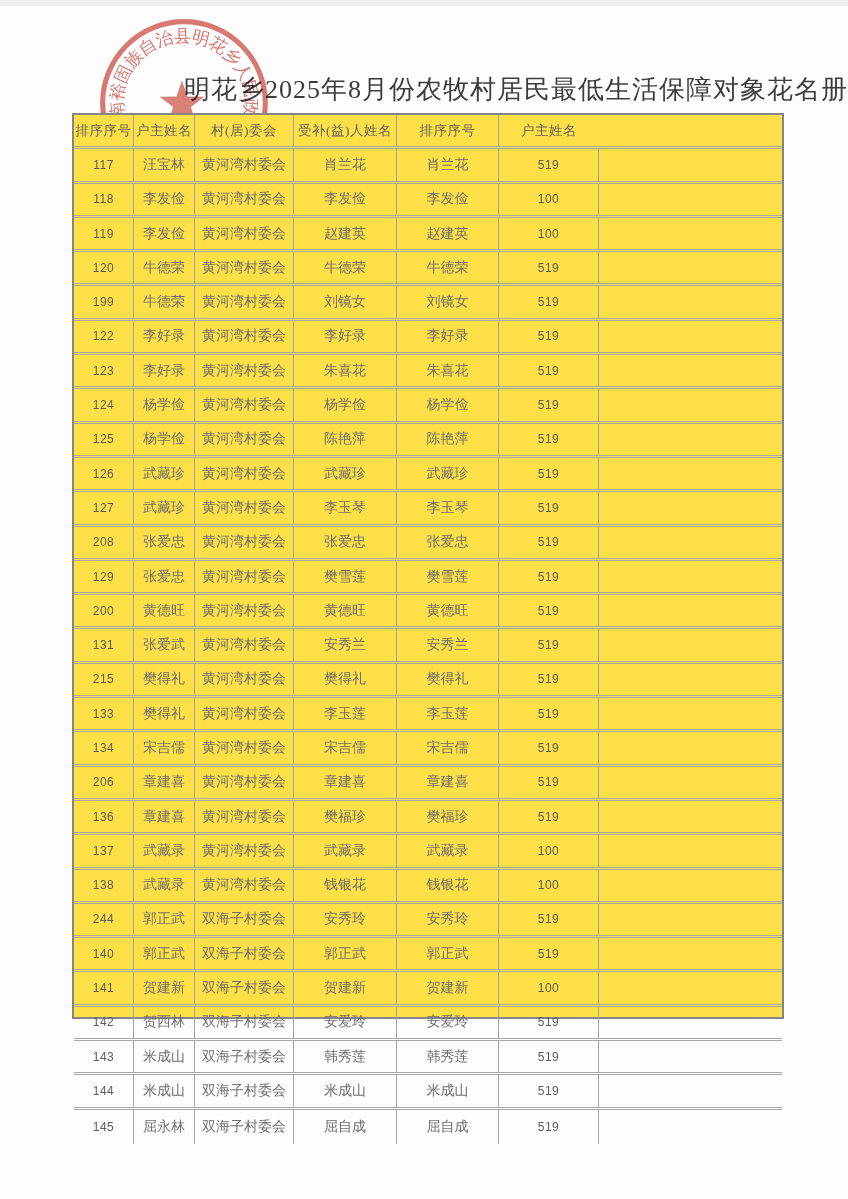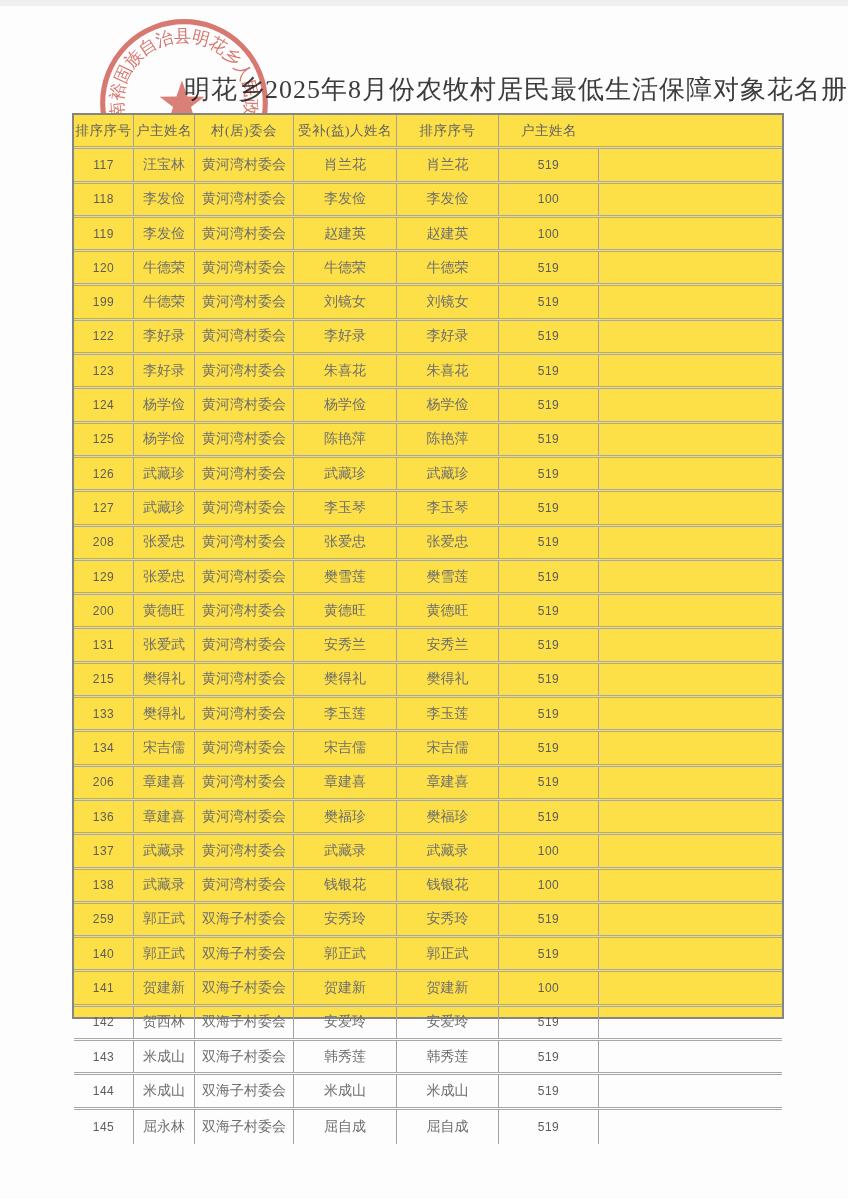--- a/index.html
+++ b/index.html
@@ -272,21 +272,21 @@
     <div class="row">
       <div class="cell num">138</div>
       <div class="cell">武藏录</div>
       <div class="cell">黄河湾村委会</div>
       <div class="cell">钱银花</div>
       <div class="cell">钱银花</div>
       <div class="cell num">100</div>
       <div class="cell"></div>
     </div>
     <div class="row">
-      <div class="cell num">259</div>
+      <div class="cell num">244</div>
       <div class="cell">郭正武</div>
       <div class="cell">双海子村委会</div>
       <div class="cell">安秀玲</div>
       <div class="cell">安秀玲</div>
       <div class="cell num">519</div>
       <div class="cell"></div>
     </div>
     <div class="row">
       <div class="cell num">140</div>
       <div class="cell">郭正武</div>

